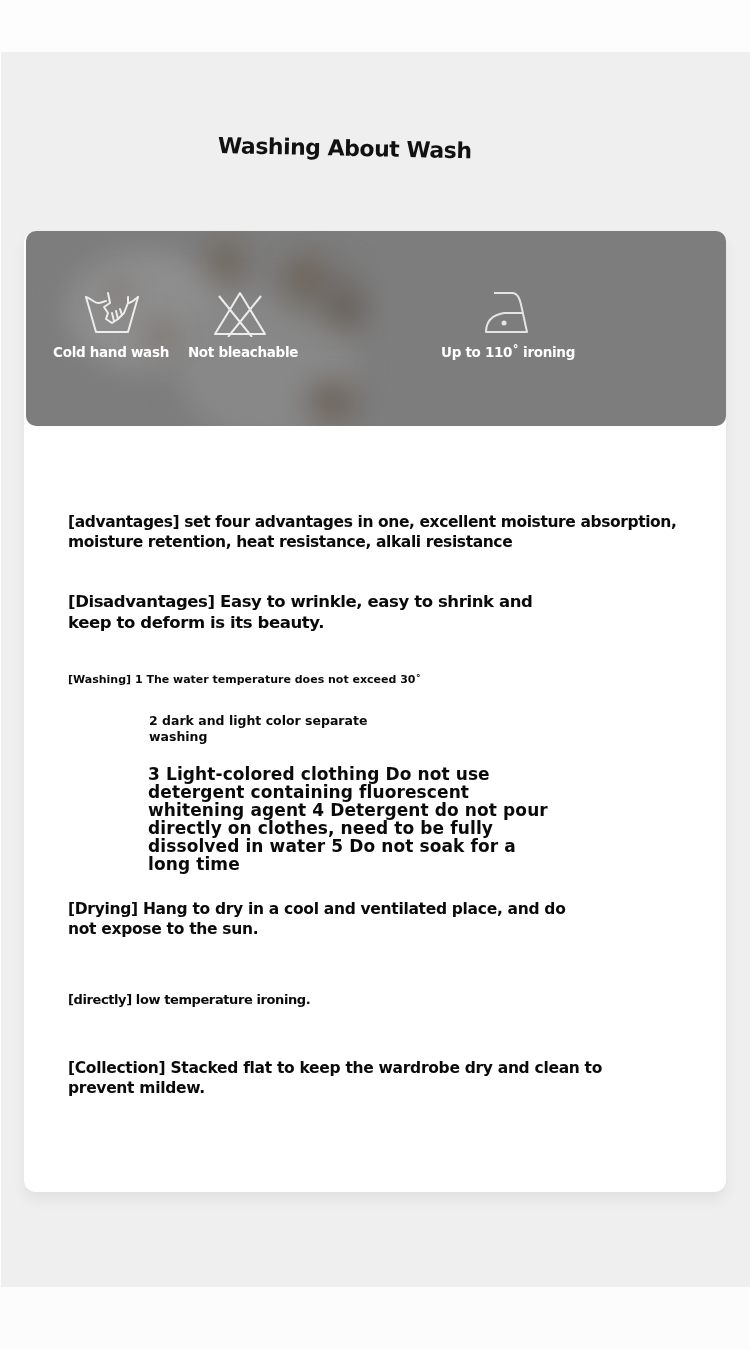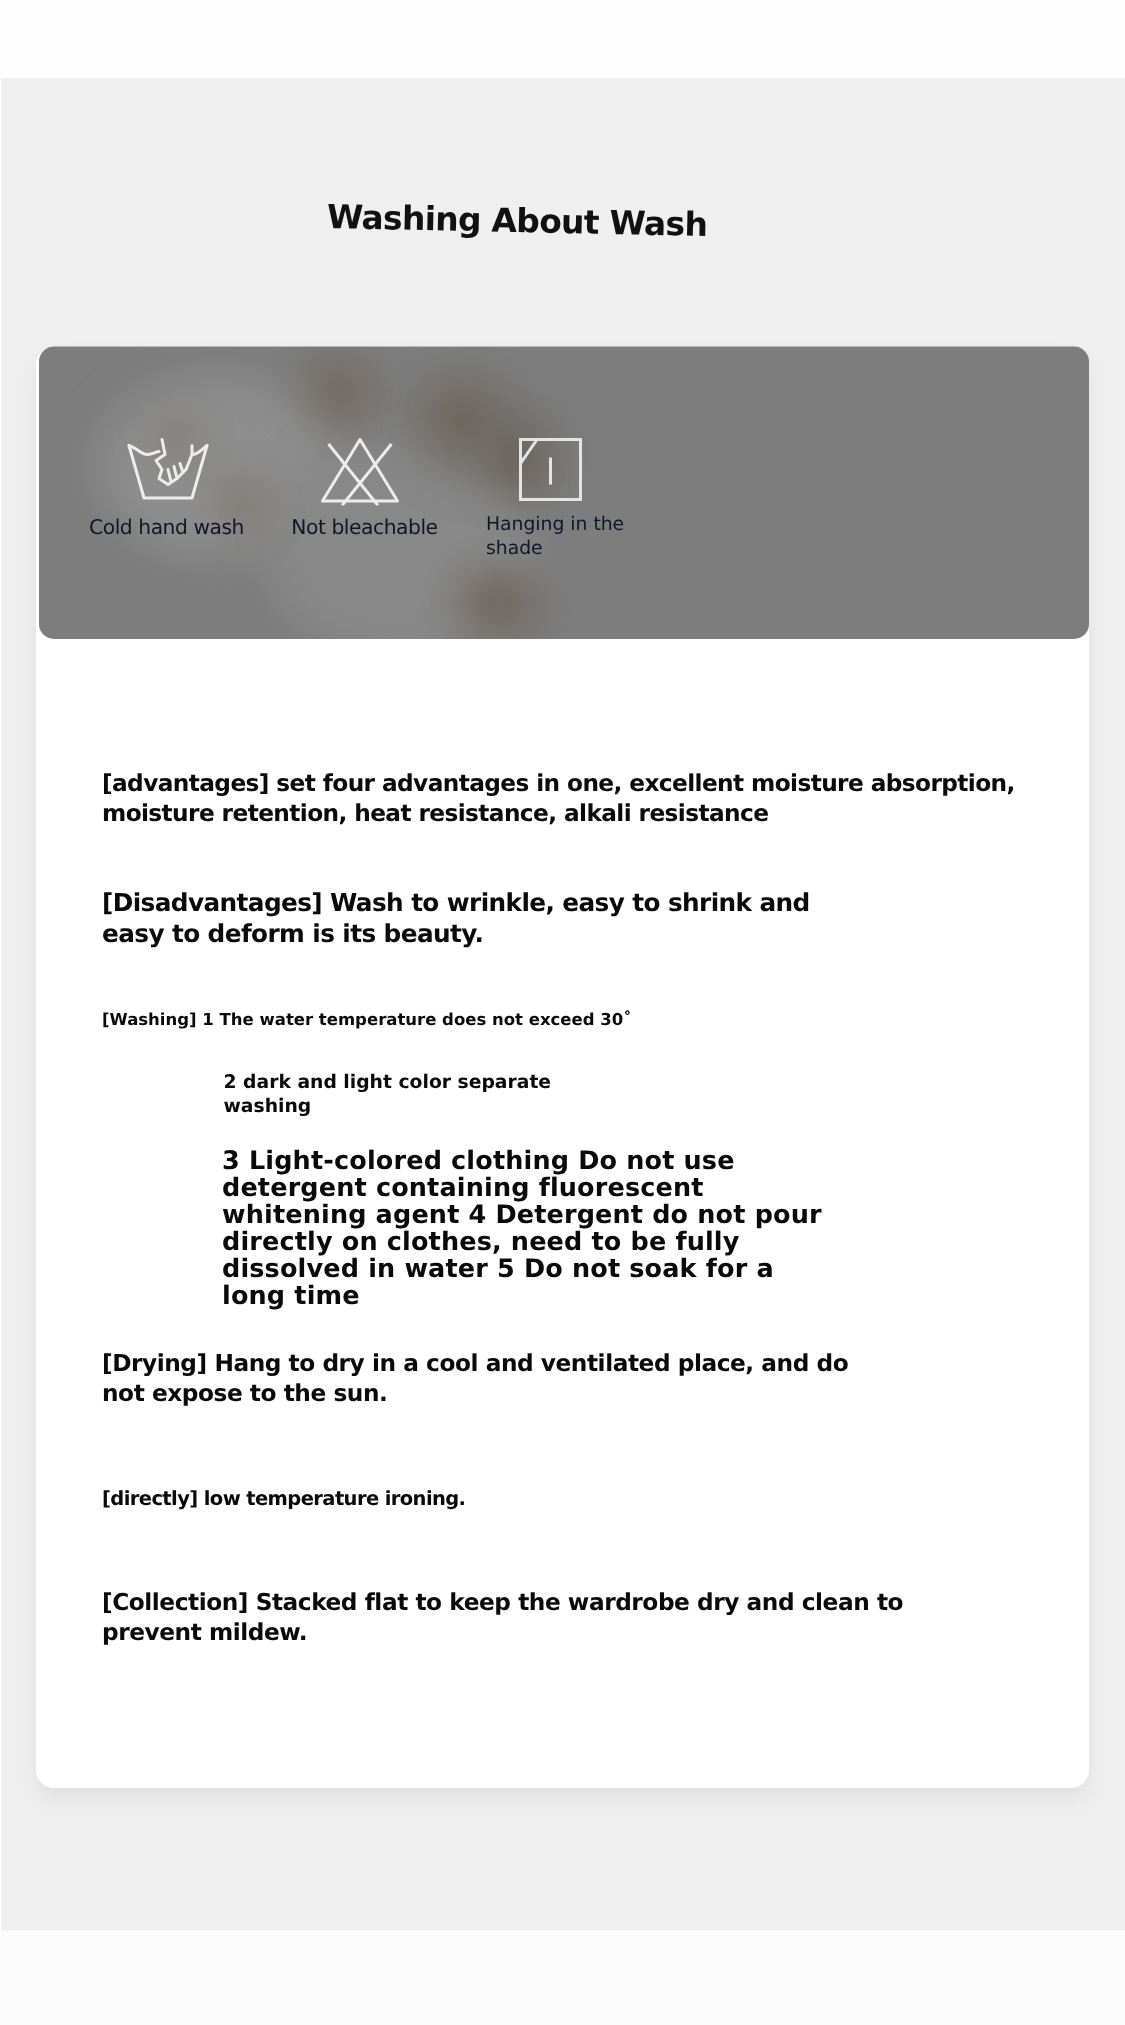--- a/index.html
+++ b/index.html
@@ -31,22 +31,22 @@
   }
   .banner .blur { position: absolute; border-radius: 50%; filter: blur(14px); }
 
   .care-item {
     position: absolute; top: 0; height: 195px;
     display: flex; flex-direction: column; align-items: center;
   }
   .care-icon { position: absolute; top: 60px; }
   .care-label {
     position: absolute; top: 113px;
-    font-family: "DejaVu Sans", sans-serif; font-weight: normal;
-    font-size: 13.5px; color: #0f172a; white-space: nowrap; letter-spacing: -0.3px;
+    font-family: "DejaVu Sans", sans-serif; font-weight: bold;
+    font-size: 13.5px; color: #ffffff; white-space: nowrap; letter-spacing: -0.3px;
   }
   .care-label.two-line { top: 110px; white-space: normal; width: 110px; font-size: 12.5px; line-height: 16px; letter-spacing: 0; }
 
   .para {
     position: absolute; left: 68px;
     font-family: "DejaVu Sans", sans-serif; font-weight: bold; color: #0a0a0a;
   }
   .p-adv { top: 512px; width: 640px; font-size: 15.5px; line-height: 20px; letter-spacing: -0.4px; }
   .p-dis { top: 591px; width: 500px; font-size: 16.5px; line-height: 21px; letter-spacing: -0.4px; }
   .p-wash1 { top: 670px; width: 360px; font-size: 11px; line-height: 20px; letter-spacing: 0; }
@@ -98,34 +98,33 @@
     <span class="care-icon" style="left:24px;">
       <svg width="56" height="46" viewBox="0 0 56 46" fill="none" stroke="#ececec" stroke-width="2" stroke-linejoin="round">
         <path d="M28 2 L53 43 L3 43 Z"></path>
         <path d="M7 5 L40 46"></path>
           <path d="M49 5 L16 46"></path>
       </svg>
     </span>
     <span class="care-label">Not bleachable</span>
   </div>
 
-  <div class="care-item" style="left:298px;width:110px;">
-    <span class="care-icon" style="left:22px;">
-      <svg width="44" height="44" viewBox="0 0 44 44" fill="none" stroke="#e4e4e4" stroke-width="2">
-        <rect x="1" y="2" width="40" height="40"></rect>
-        <path d="M1 18 L12 2"></path>
-        <path d="M21 14 L21 32"></path>
+
+  <div class="care-item" style="left:412px;width:140px;">
+    <span class="care-icon" style="left:46px;">
+      <svg width="46" height="44" viewBox="0 0 46 44" fill="none" stroke="#e4e4e4" stroke-width="2" stroke-linejoin="round">
+        <path d="M10 2 L28 2 C34 2 36 8 38 18 L43 41 L2 41 C2 30 8 24 20 22 L38 22"></path>
+        <circle cx="20" cy="32" r="2.5" fill="#e4e4e4" stroke="none"></circle>
       </svg>
     </span>
-    <span class="care-label two-line">Hanging in the shade</span>
+    <span class="care-label">Up to 110˚  ironing</span>
   </div>
-
 
 </div>
 
 <p class="para p-adv">[advantages] set four advantages in one, excellent moisture absorption, moisture retention, heat resistance, alkali resistance</p>
-<p class="para p-dis">[Disadvantages] Wash to wrinkle, easy to shrink and easy to deform is its beauty.</p>
+<p class="para p-dis">[Disadvantages] Easy to wrinkle, easy to shrink and keep to deform is its beauty.</p>
 <p class="para p-wash1">[Washing] 1 The water temperature does not exceed 30˚</p>
 <p class="para p-wash2">2 dark and light color separate washing</p>
 <p class="para p-wash3">3 Light-colored clothing Do not use detergent containing fluorescent whitening agent 4 Detergent do not pour directly on clothes, need to be fully dissolved in water 5 Do not soak for a long time</p>
 <p class="para p-dry">[Drying] Hang to dry in a cool and ventilated place, and do not expose to the sun.</p>
 <p class="para p-iron">[directly] low temperature ironing.</p>
 <p class="para p-coll">[Collection] Stacked flat to keep the wardrobe dry and clean to prevent mildew.</p>
 
 </body></html>

